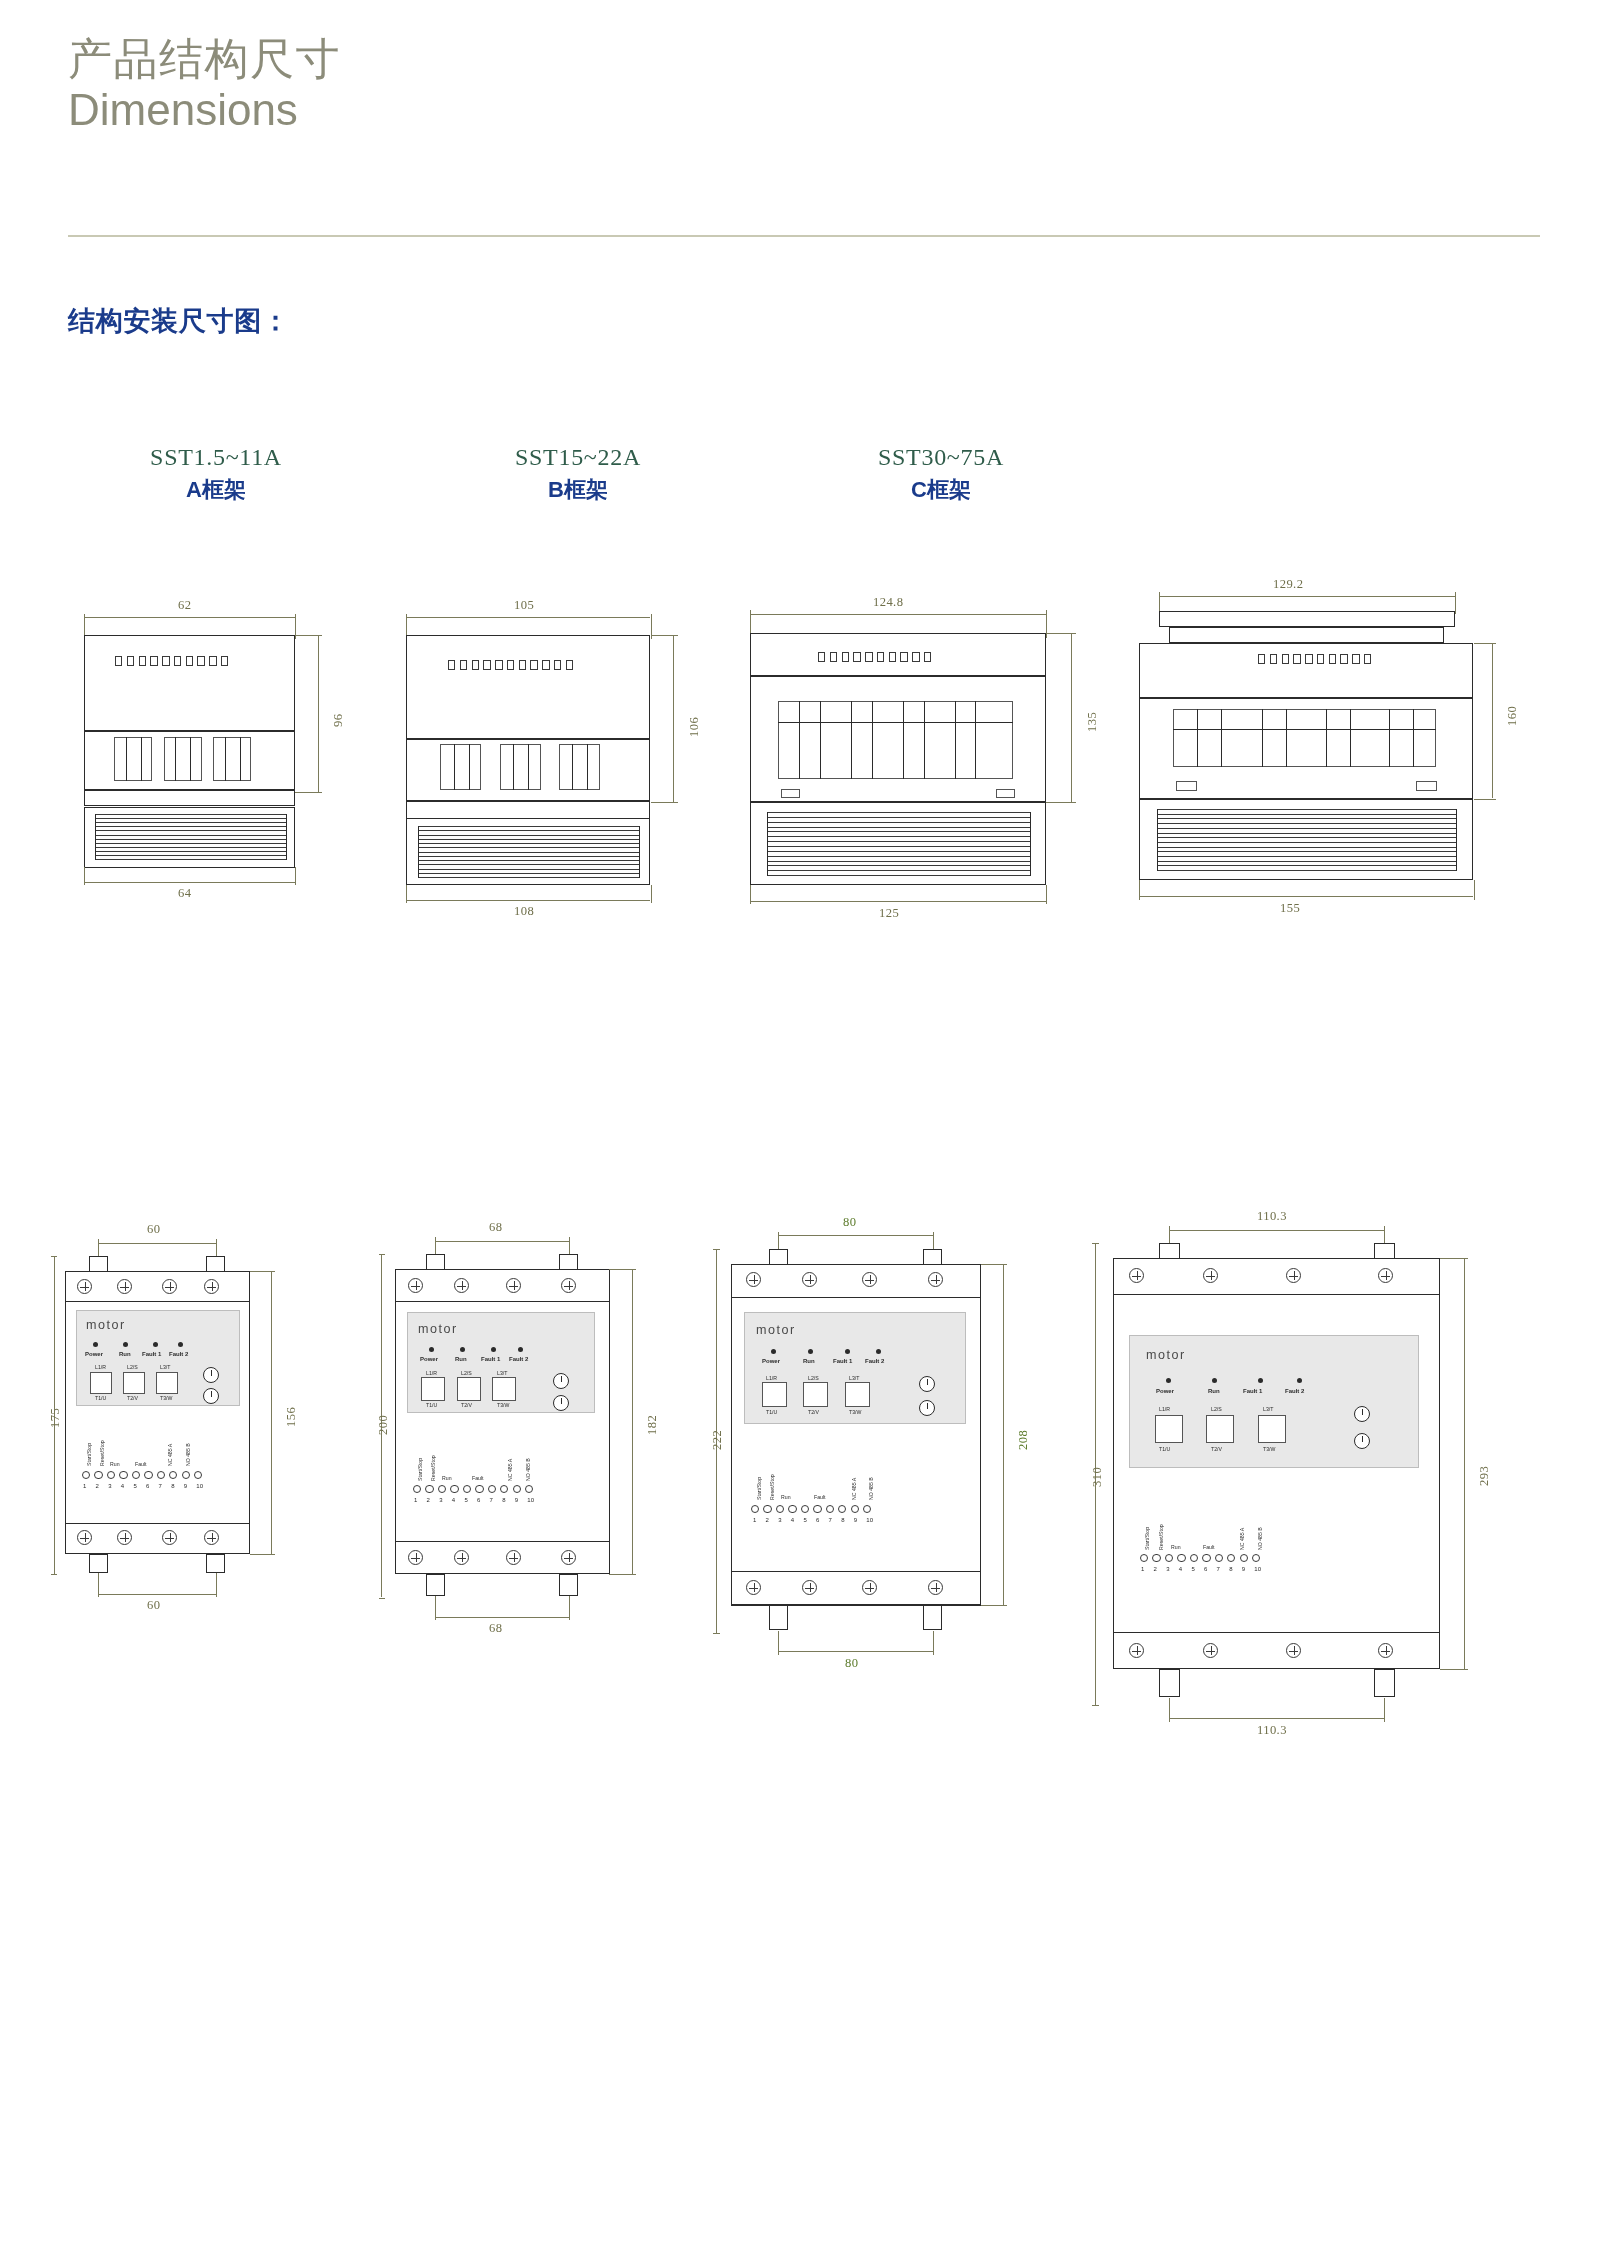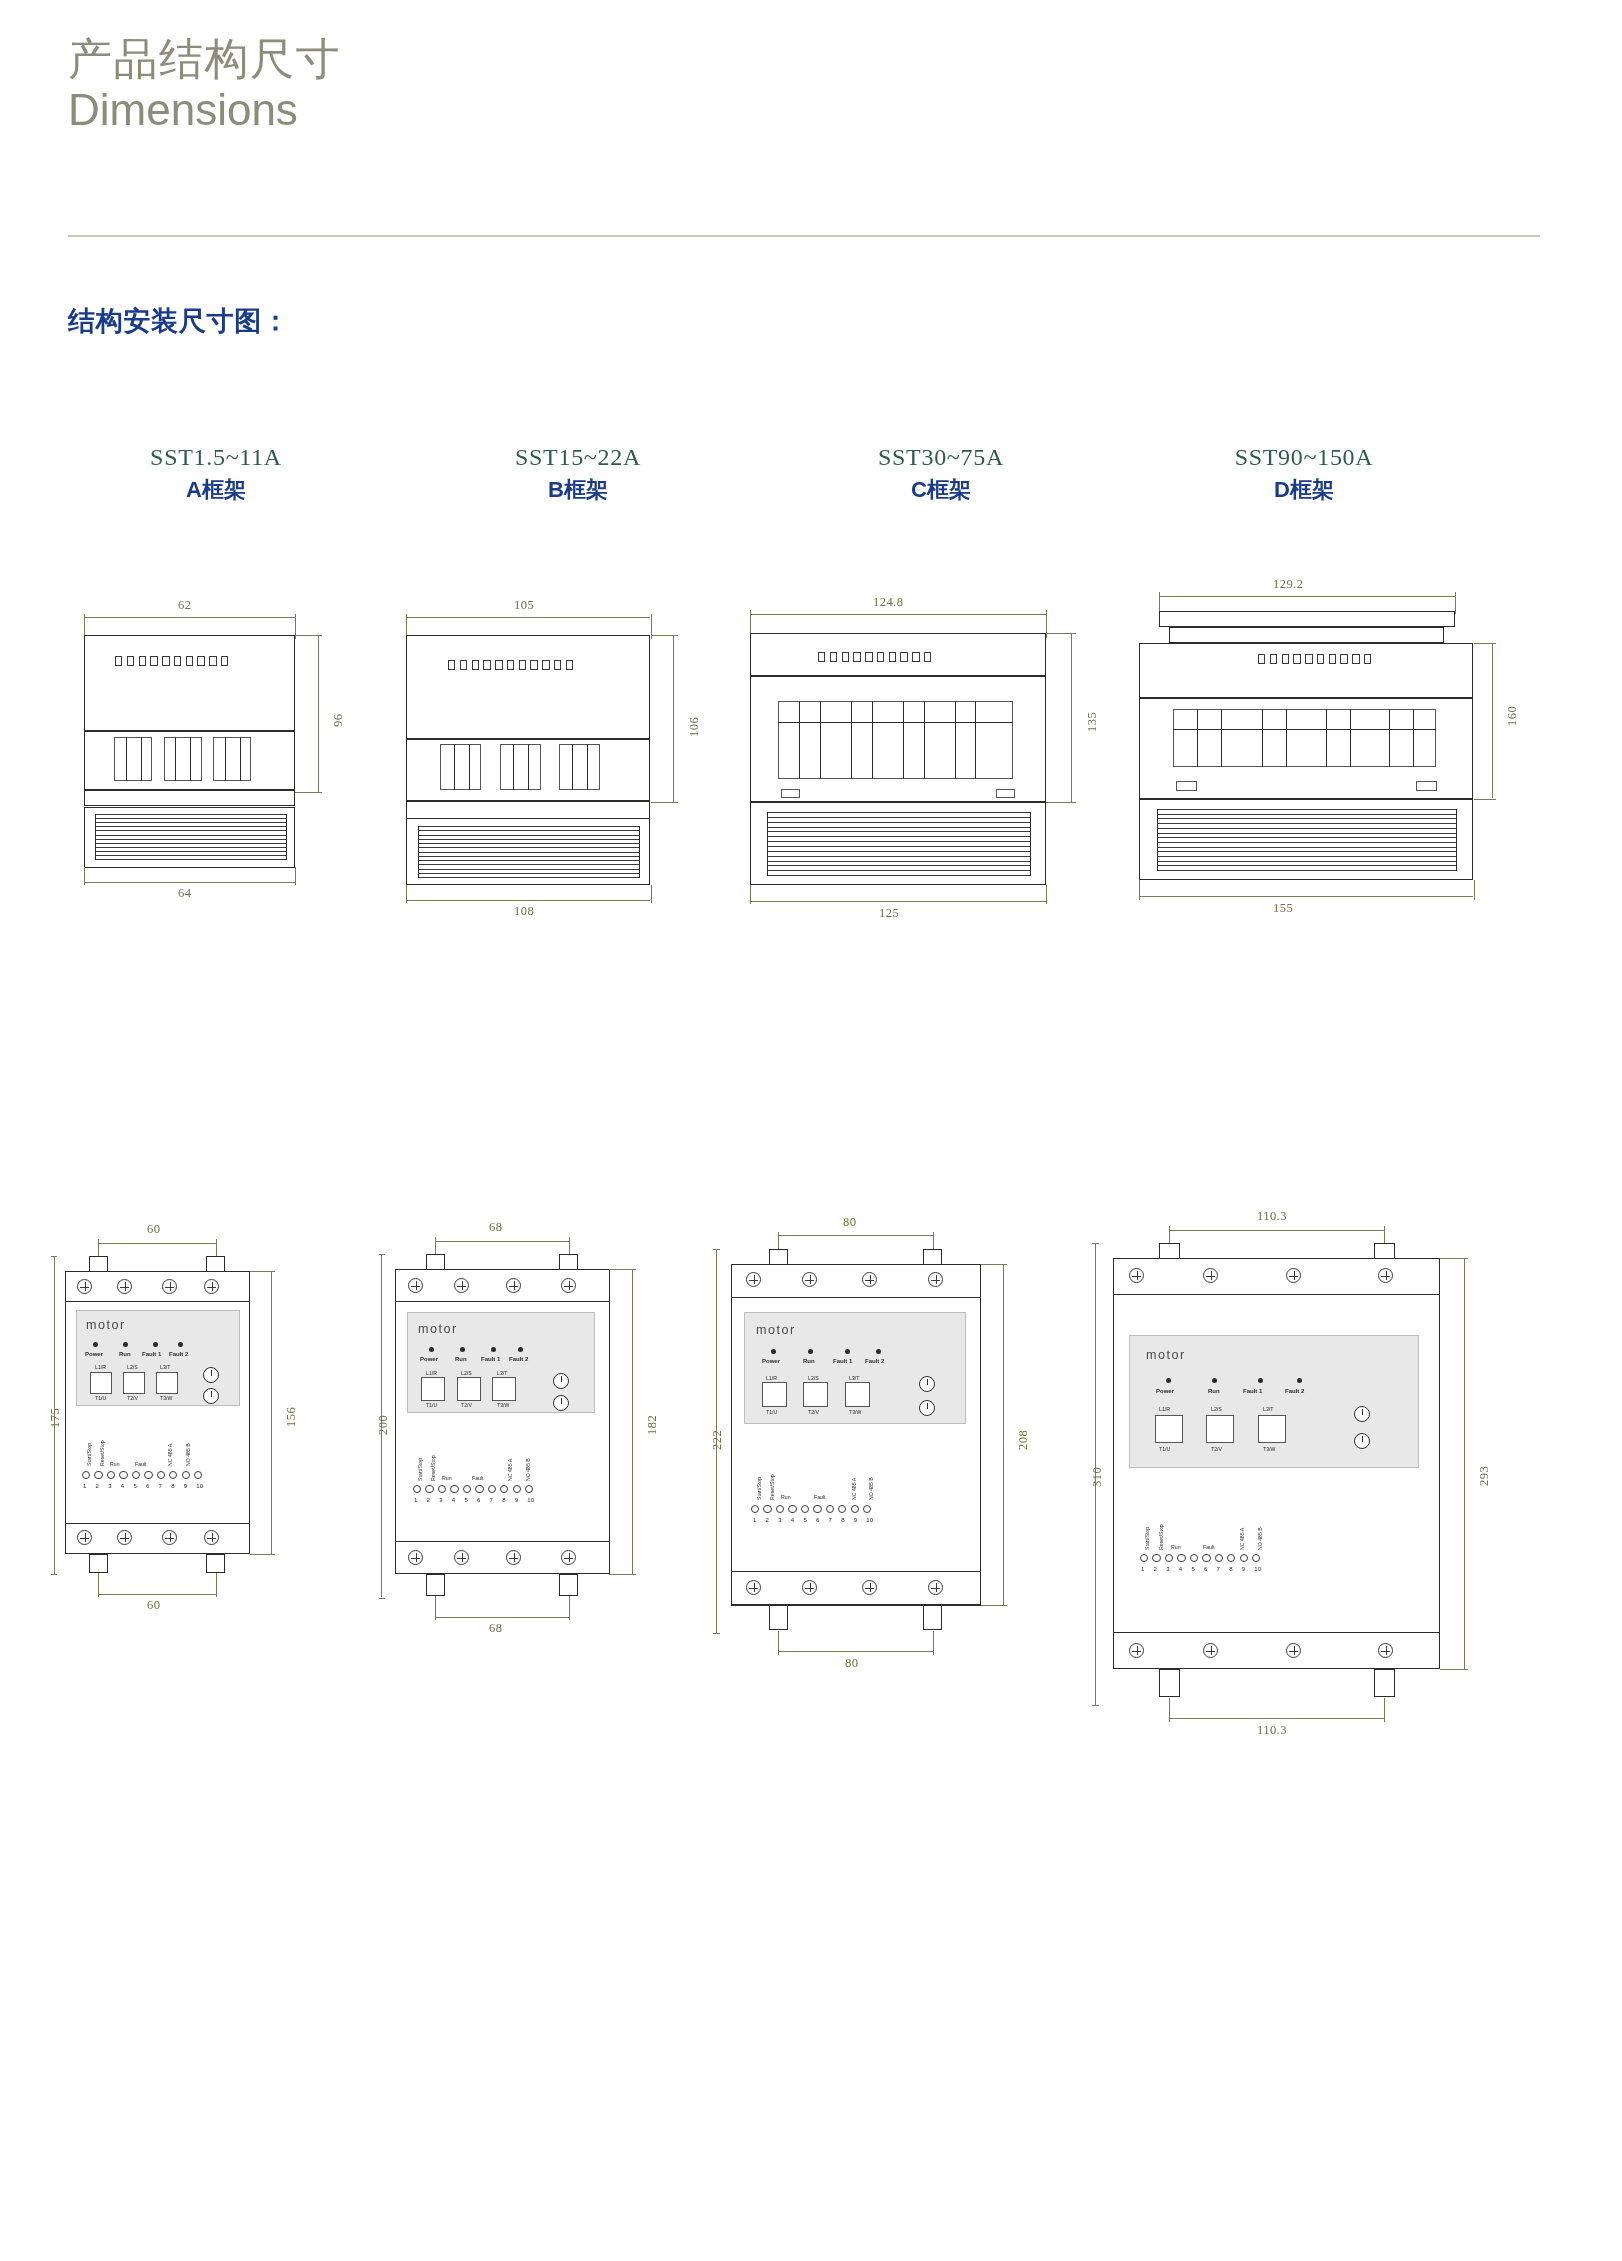--- a/index.html
+++ b/index.html
@@ -308,24 +308,20 @@
       <div class="frame">A框架</div>
     </div>
     <div class="model m1">
       <div class="code">SST15~22A</div>
       <div class="frame">B框架</div>
     </div>
     <div class="model m2">
       <div class="code">SST30~75A</div>
       <div class="frame">C框架</div>
     </div>
-    <div class="model m3">
-      <div class="code">SST90~150A</div>
-      <div class="frame">D框架</div>
-    </div>
   </div>
 
   <div class="drawings">
 
     <div class="unit" style="left:74px; top:30px; width:281px; height:318px;">
 
       <div class="ext h" style="left:10.4px; top:25px; width:211px;"></div>
       <div class="tick" style="left:10.4px; top:21.5px;"></div>
       <div class="tick" style="left:221px; top:21.5px;"></div>
       <div class="dim" style="position:absolute; left:104px; top:6px;">62</div>
@@ -595,21 +591,21 @@
       <div class="tick h" style="left:357px; top:237px;"></div>
       <div class="ext h" style="left:342px; top:81px; width:21px;"></div>
       <div class="ext h" style="left:342px; top:237px; width:21px;"></div>
       <div class="dim v" style="position:absolute; left:373px; top:164px;">160</div>
 
       <div class="ext h" style="left:7.4px; top:334px; width:334px;"></div>
       <div class="tick" style="left:7.4px; top:331px;"></div>
       <div class="tick" style="left:342px; top:331px;"></div>
       <div class="ext v" style="left:7.4px; top:318px; height:18px;"></div>
       <div class="ext v" style="left:342px; top:318px; height:18px;"></div>
-      <div class="dim" style="position:absolute; left:141px; top:339px;">155</div>
+      <div class="dim" style="position:absolute; left:148px; top:339px;">155</div>
     </div>
 
     <div class="unit" style="left:52px; top:644px; width:311px; height:459px;">
 
       <div class="ext h" style="left:46px; top:37px; width:118px;"></div>
       <div class="tick" style="left:46px; top:33px;"></div>
       <div class="tick" style="left:164px; top:33px;"></div>
       <div class="dim" style="position:absolute; left:95px; top:16.3px;">60</div>
       <div class="ext v" style="left:46px; top:37px; height:22px;"></div>
       <div class="ext v" style="left:164px; top:37px; height:22px;"></div>

